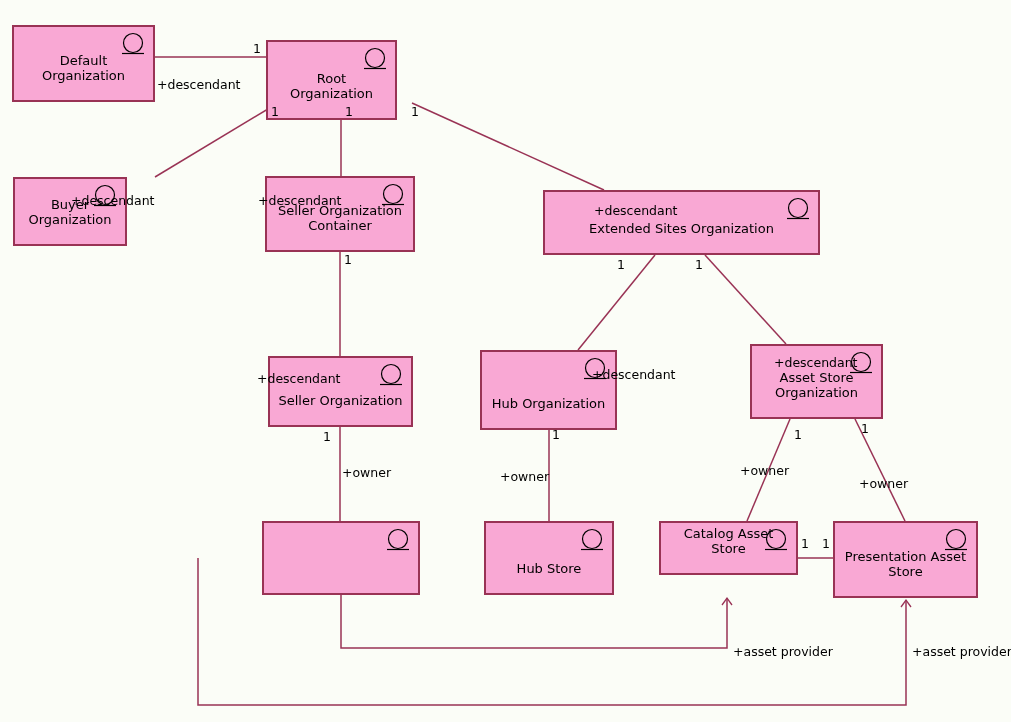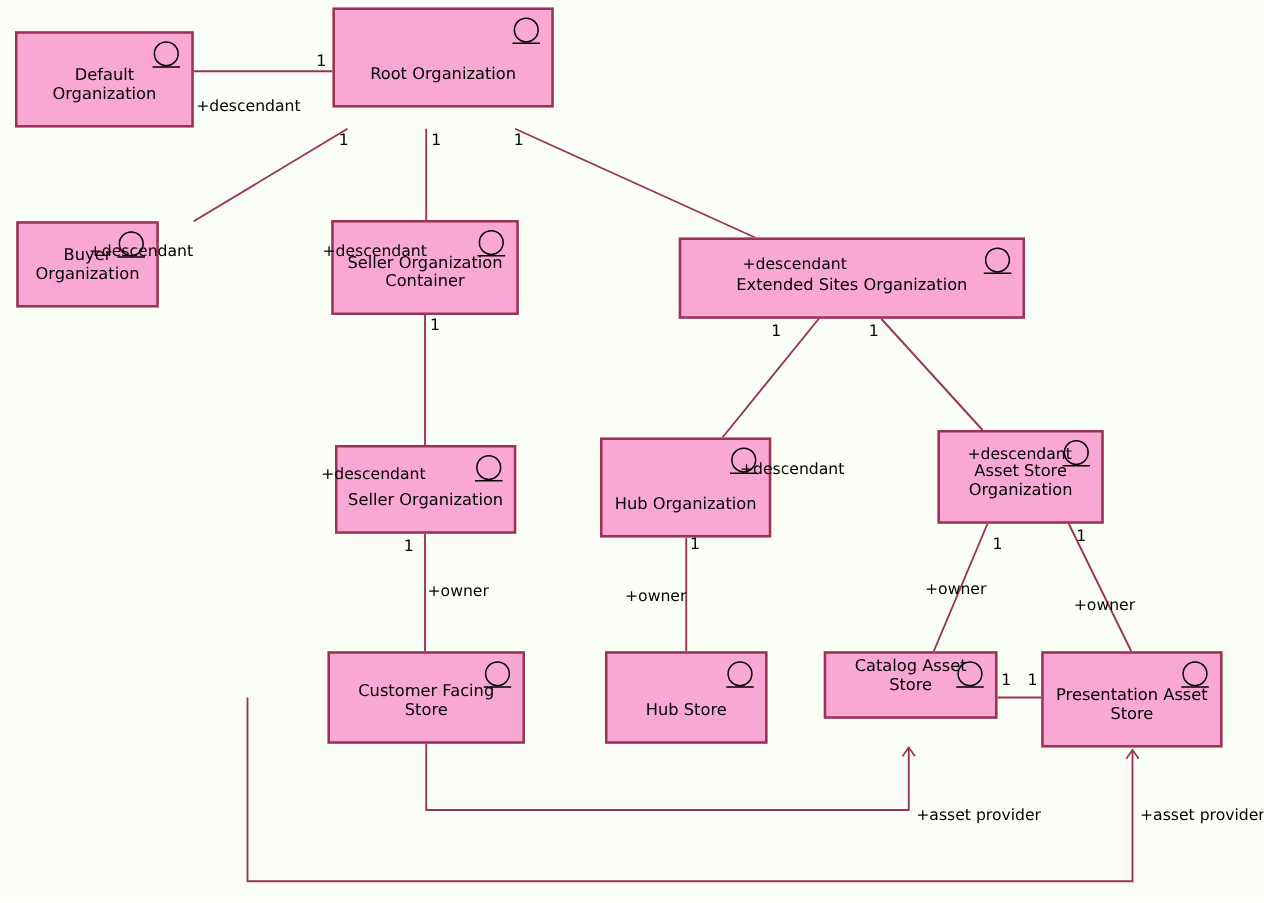--- a/index.html
+++ b/index.html
@@ -100,21 +100,21 @@
       </g>
   </svg>
   <div id="node-layer">
       <div class="node" style="left: 12px; top: 25px; width: 143px; height: 77px;">
         <svg class="uml-icon" viewBox="0 0 28 26">
           <circle cx="14" cy="11" r="9.5" fill="none" stroke="#000" stroke-width="1.2"></circle>
           <line x1="3" y1="21.5" x2="25" y2="21.5" stroke="#000" stroke-width="1.2"></line>
         </svg>
         <span class="label">Default Organization</span>
       </div>
-      <div class="node" style="left: 266px; top: 6px; width: 177px; height: 80px;">
+      <div class="node" style="left: 266px; top: 40px; width: 131px; height: 80px;">
         <svg class="uml-icon" viewBox="0 0 28 26">
           <circle cx="14" cy="11" r="9.5" fill="none" stroke="#000" stroke-width="1.2"></circle>
           <line x1="3" y1="21.5" x2="25" y2="21.5" stroke="#000" stroke-width="1.2"></line>
         </svg>
         <span class="label">Root Organization</span>
       </div>
       <div class="node" style="left: 13px; top: 177px; width: 114px; height: 69px;">
         <svg class="uml-icon" viewBox="0 0 28 26">
           <circle cx="14" cy="11" r="9.5" fill="none" stroke="#000" stroke-width="1.2"></circle>
           <line x1="3" y1="21.5" x2="25" y2="21.5" stroke="#000" stroke-width="1.2"></line>
@@ -156,21 +156,20 @@
           <line x1="3" y1="21.5" x2="25" y2="21.5" stroke="#000" stroke-width="1.2"></line>
         </svg>
         <span class="label">Asset Store
 Organization</span>
       </div>
       <div class="node" style="left: 262px; top: 521px; width: 158px; height: 74px;">
         <svg class="uml-icon" viewBox="0 0 28 26">
           <circle cx="14" cy="11" r="9.5" fill="none" stroke="#000" stroke-width="1.2"></circle>
           <line x1="3" y1="21.5" x2="25" y2="21.5" stroke="#000" stroke-width="1.2"></line>
         </svg>
-        <span class="label">Customer Facing Store</span>
       </div>
       <div class="node" style="left: 484px; top: 521px; width: 130px; height: 74px;">
         <svg class="uml-icon" viewBox="0 0 28 26">
           <circle cx="14" cy="11" r="9.5" fill="none" stroke="#000" stroke-width="1.2"></circle>
           <line x1="3" y1="21.5" x2="25" y2="21.5" stroke="#000" stroke-width="1.2"></line>
         </svg>
         <span class="label">Hub Store</span>
       </div>
       <div class="node" style="left: 659px; top: 521px; width: 139px; height: 54px;">
         <svg class="uml-icon" viewBox="0 0 28 26">

